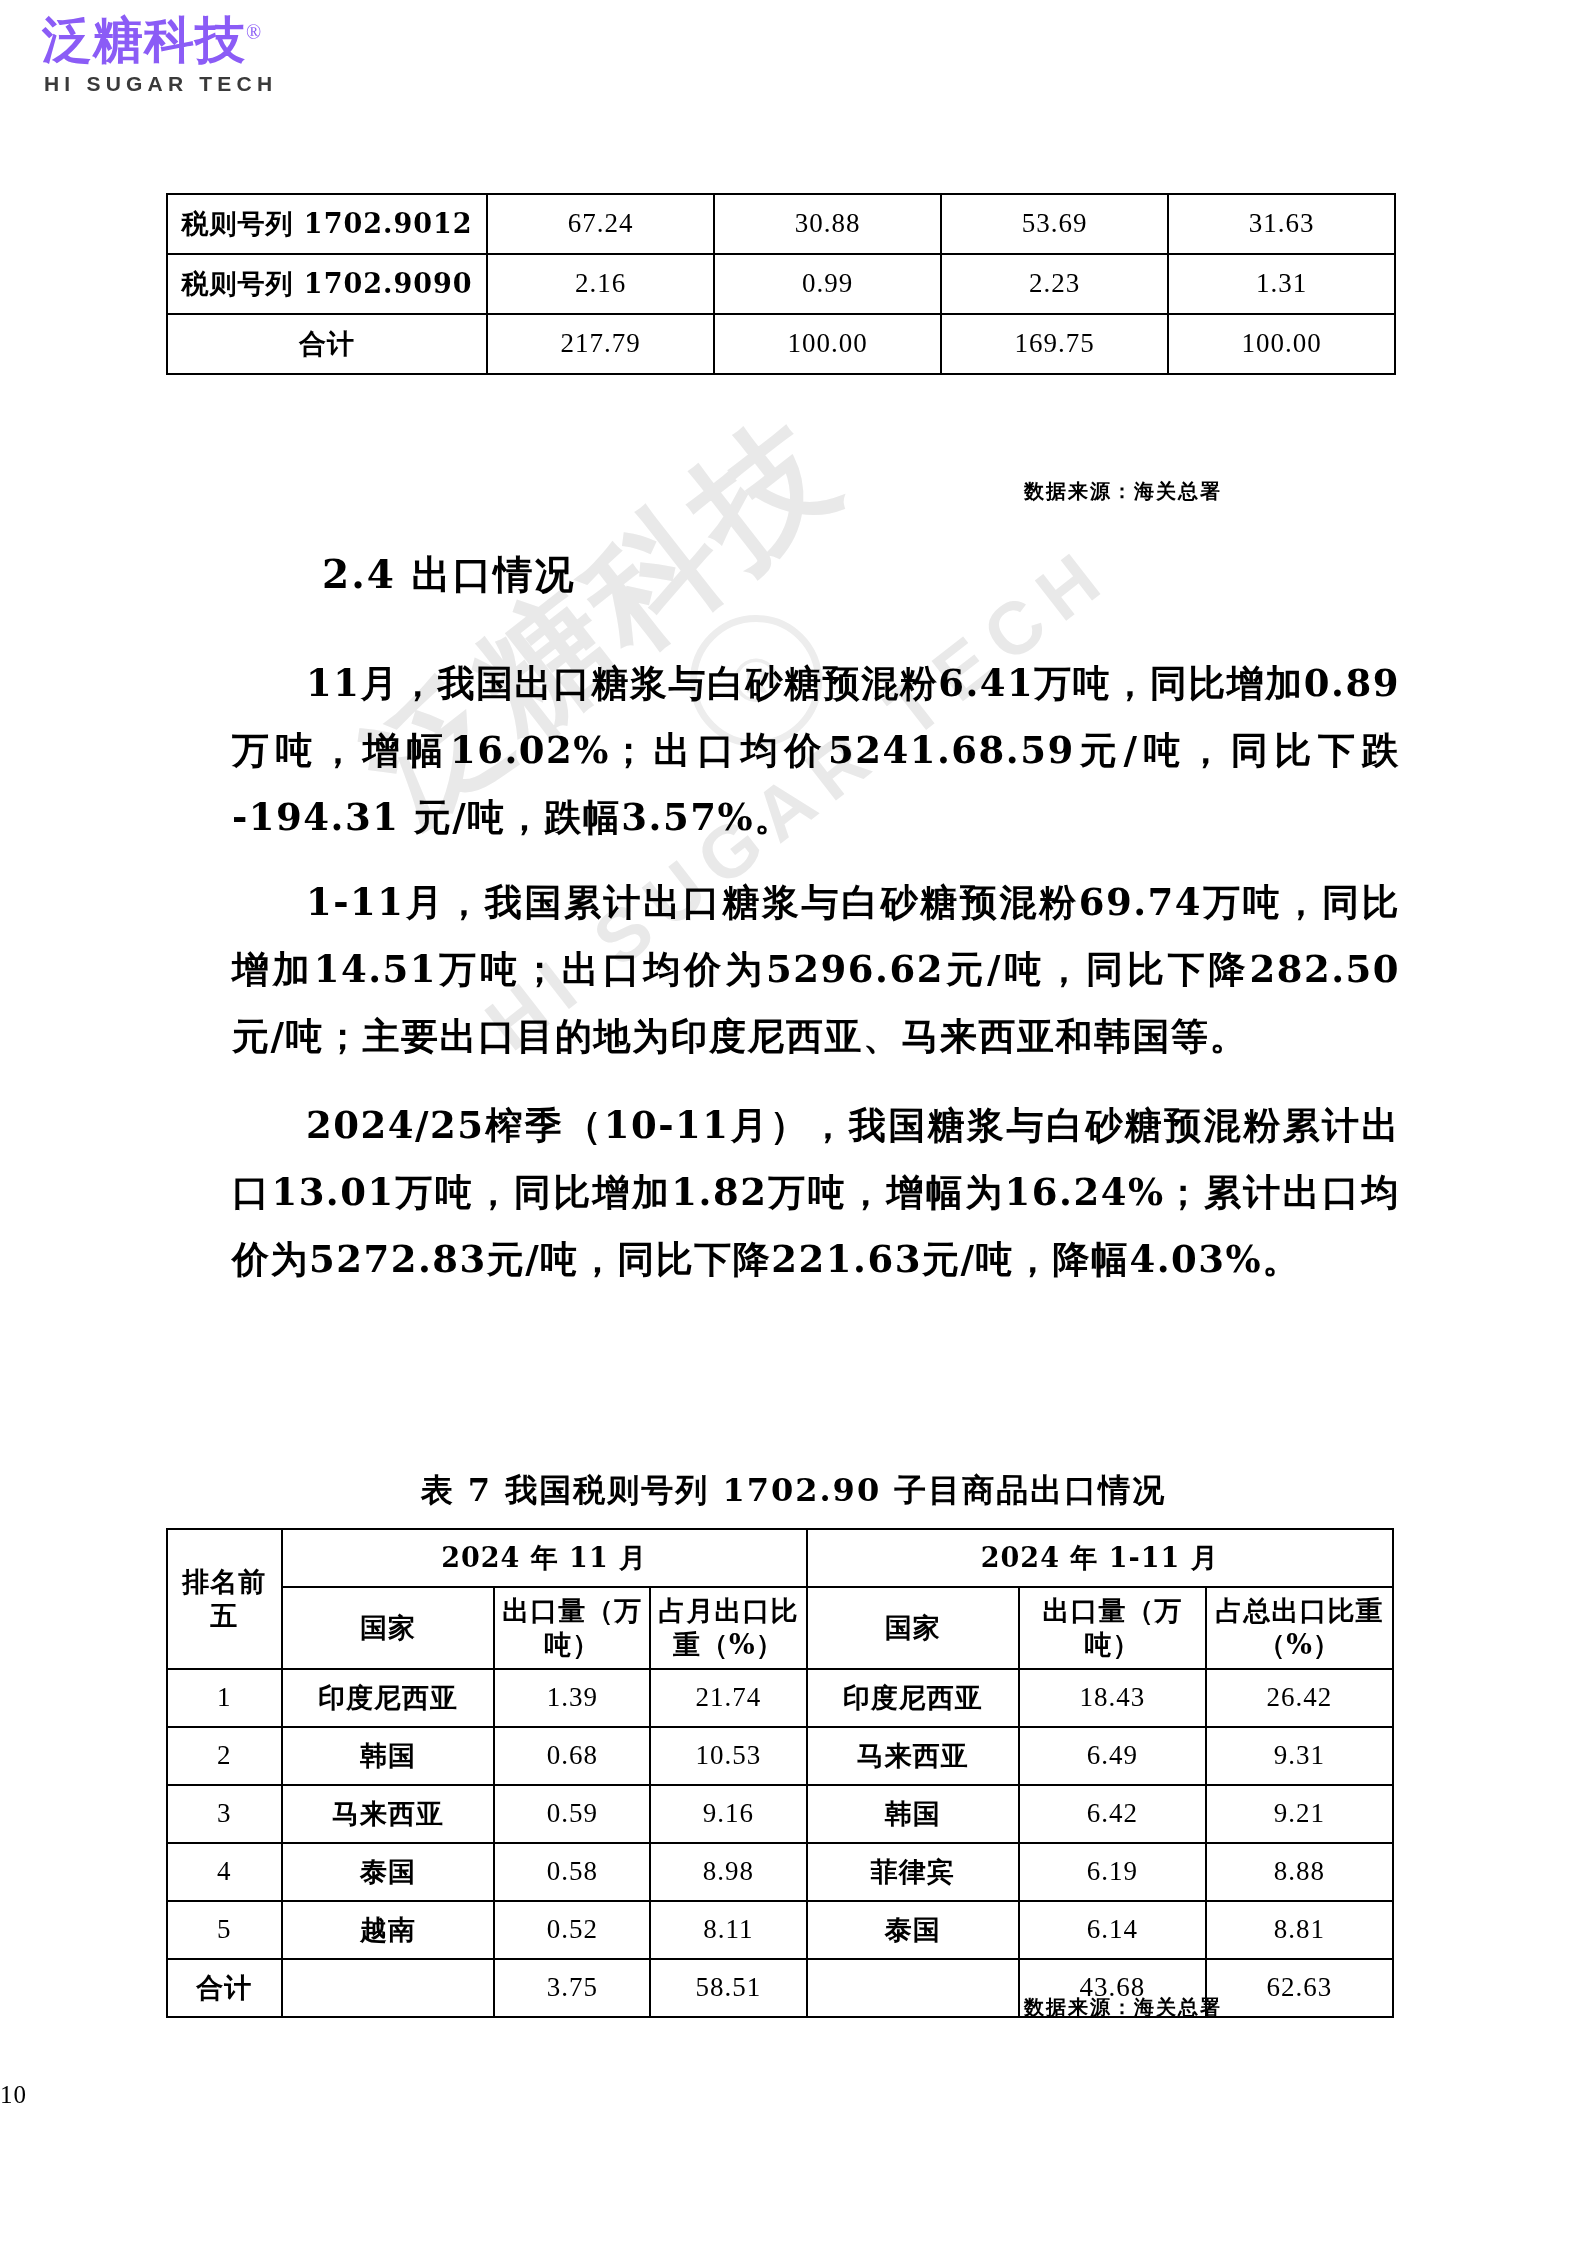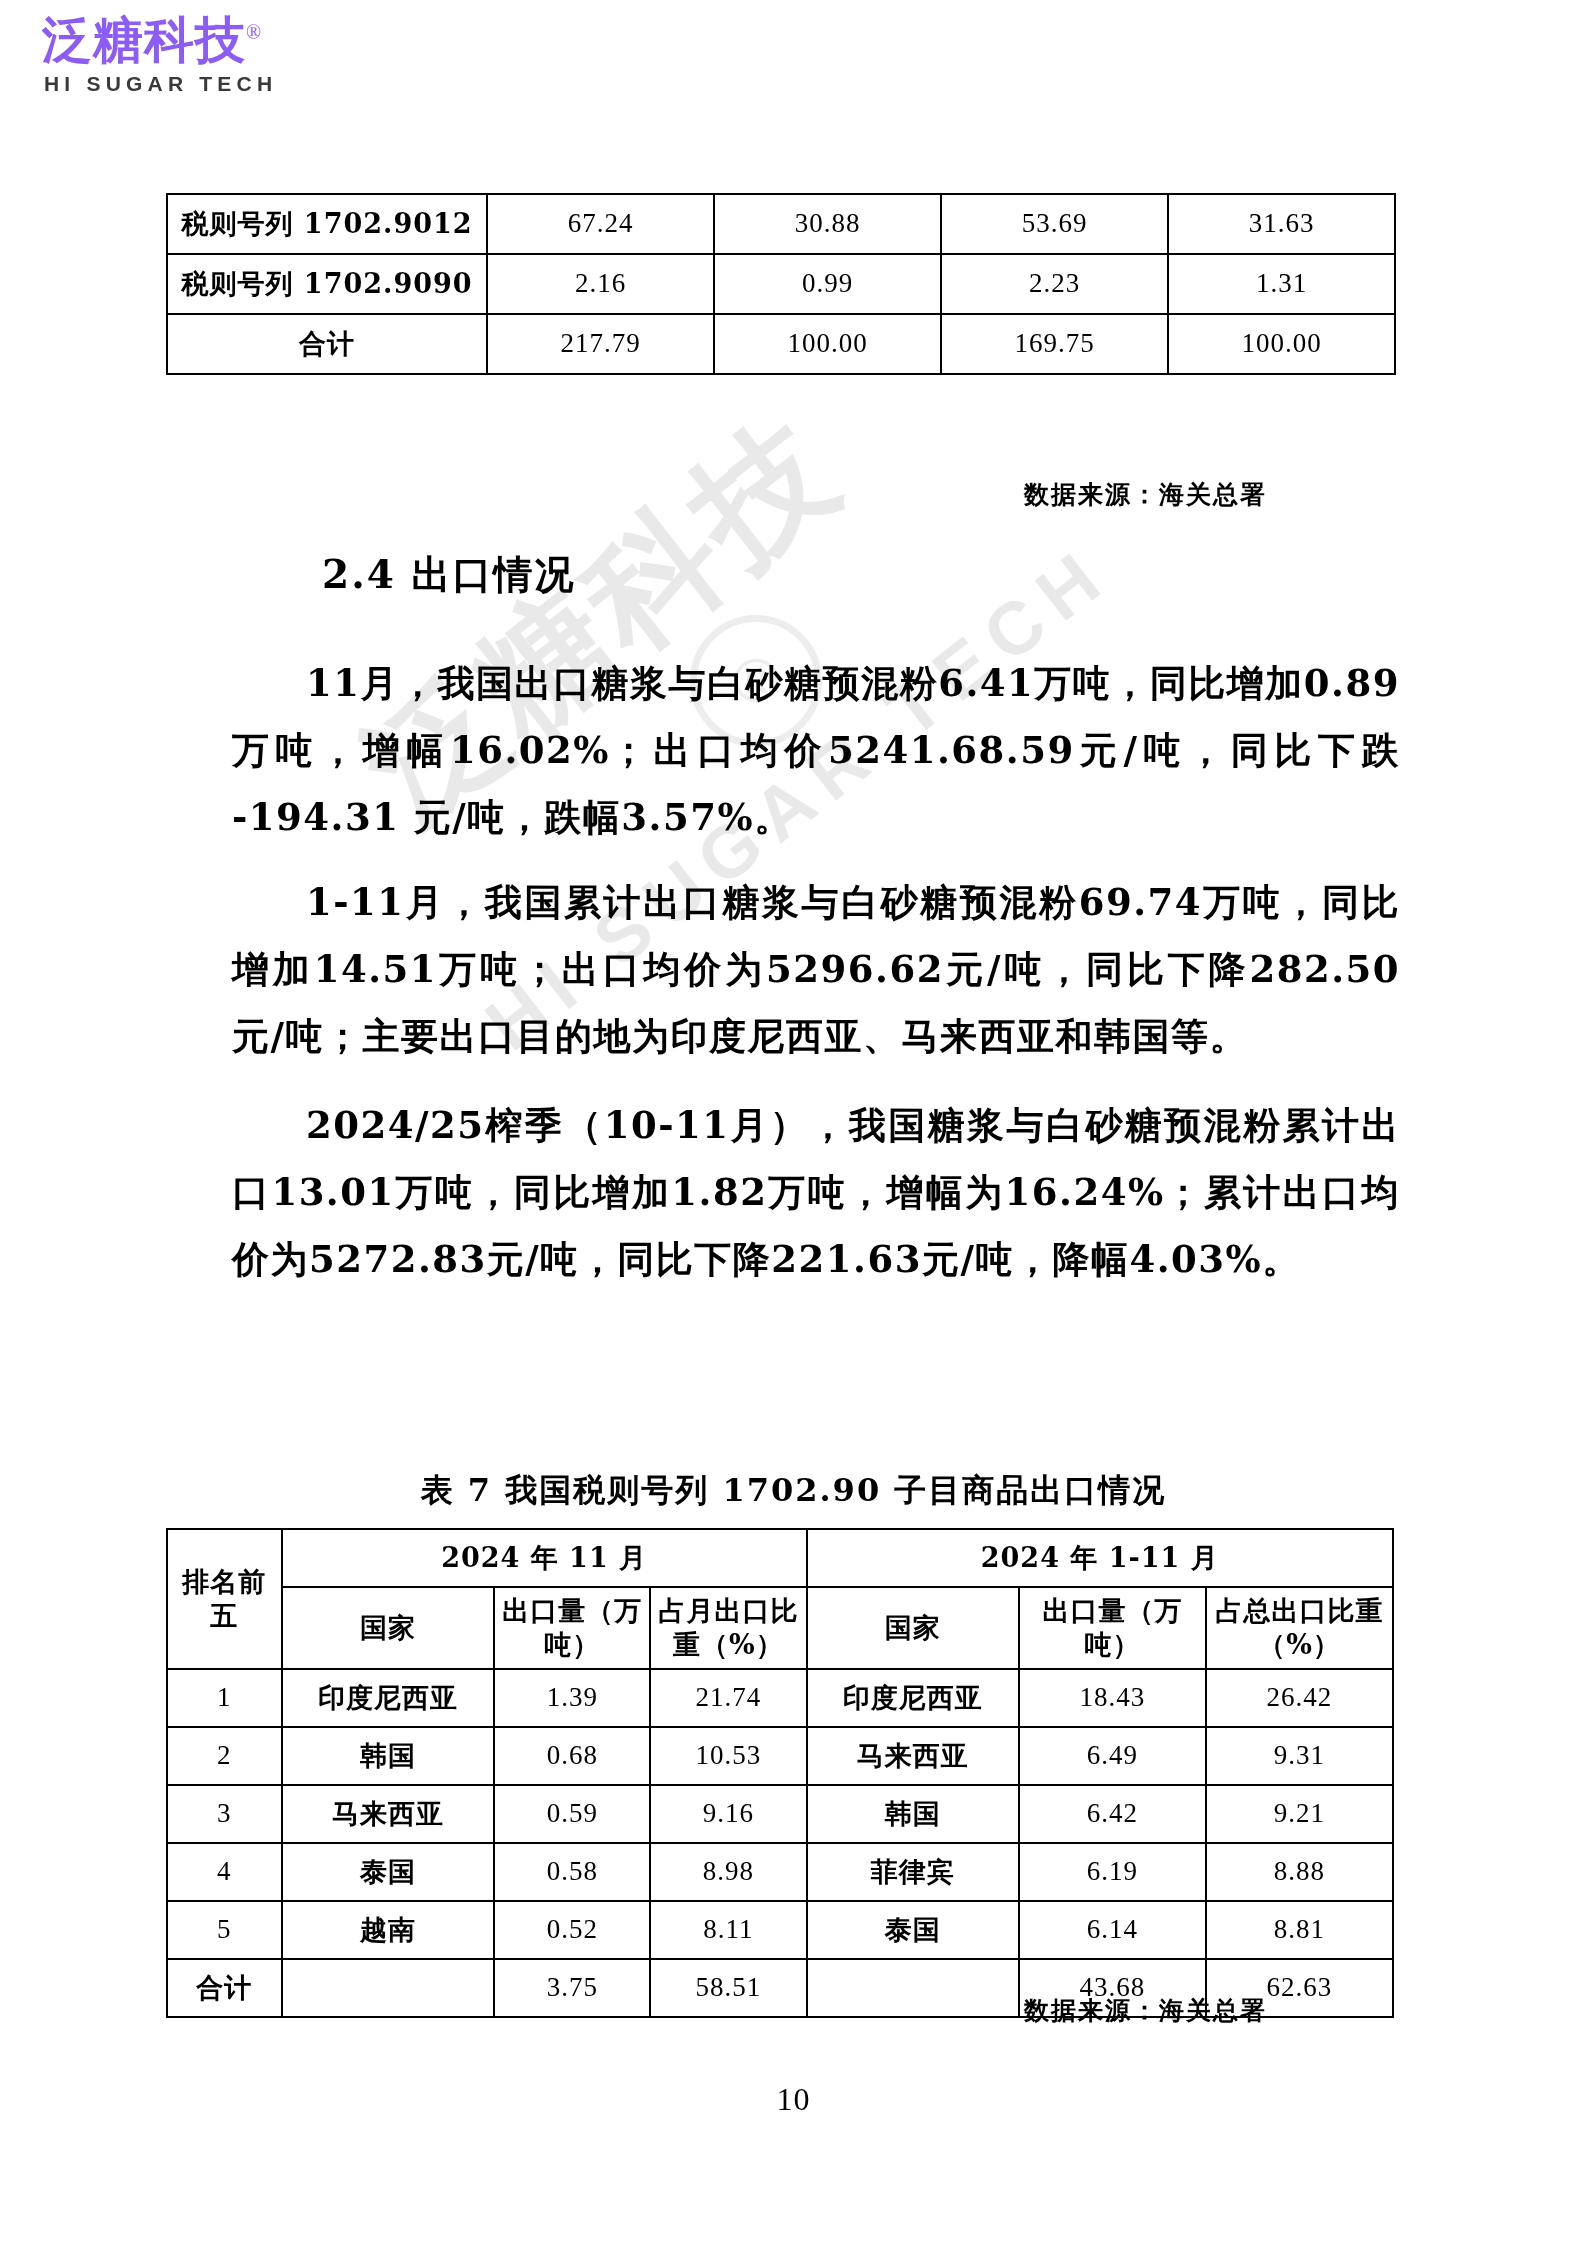--- a/index.html
+++ b/index.html
@@ -127,21 +127,21 @@
     left: 166px;
     top: 193px;
     width: 1228px;
   }
   #table-import td { height: 46px; }
 
   
   .source-note {
     position: absolute;
     font-family: "DejaVu Serif", "Liberation Serif", serif;
-    font-size: 25px;
+    font-size: 20px;
     font-weight: bold;
     letter-spacing: 2px;
     color: #000;
   }
   #source-1 { left: 1024px; top: 478px; }
   #source-2 { left: 1024px; top: 1994px; }
 
   .section-heading {
     position: absolute;
     left: 322px;
@@ -190,23 +190,22 @@
   }
   #table-export td { height: 44px; }
   #table-export td.hdr { font-weight: bold; }
   #table-export td.hdr-2line { line-height: 1.26; }
 
   .page-number {
     position: absolute;
     left: 0;
     top: 2081px;
     width: 1587px;
-    text-align: center;
     font-family: "Liberation Serif", serif;
-    font-size: 32px;
+    font-size: 25px;
     letter-spacing: 1px;
   }
 </style>
 </head>
 <body>
 
 <div class="page">
 
   <div class="watermark">
     <div class="wm-reg">®</div>

